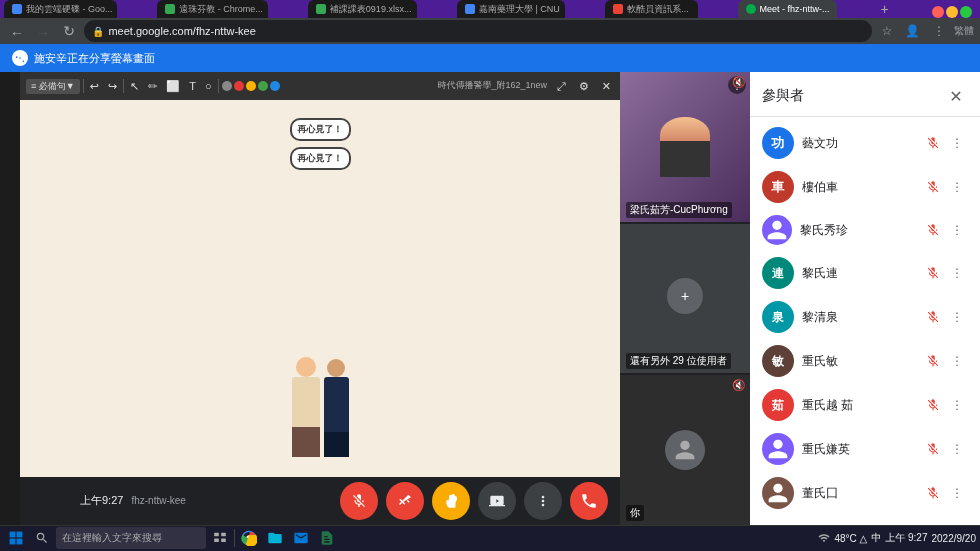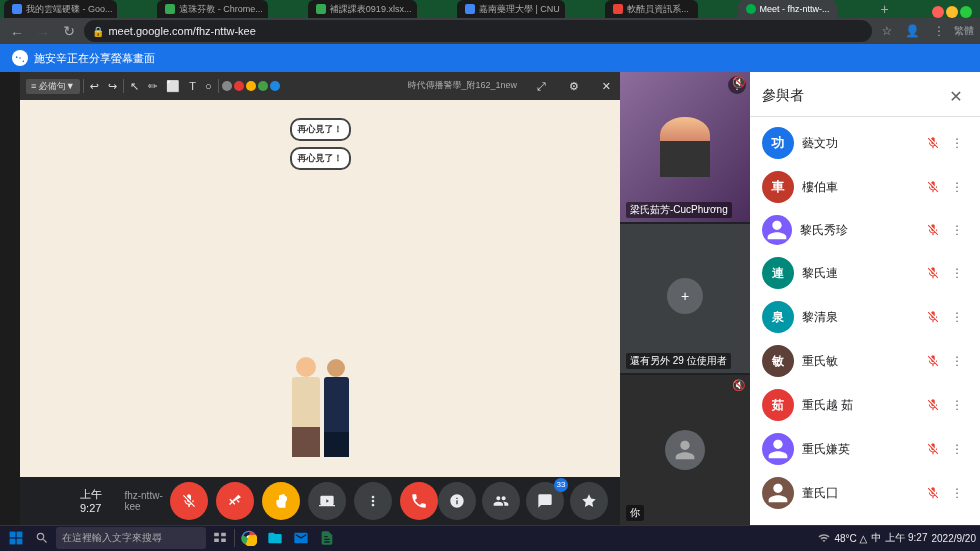--- a/index.html
+++ b/index.html
@@ -1,21 +1,21 @@
 <!DOCTYPE html>
 <html><head>
   <meta charset="utf-8">
   <style>
     * { margin: 0; padding: 0; box-sizing: border-box; }
     body { width: 980px; height: 551px; overflow: hidden; font-family: 'Microsoft JhengHei', Arial, sans-serif; background: #202124; }
 
     
     .browser-frame { width: 980px; height: 551px; display: flex; flex-direction: column; background: #3c4043; }
 
-    .browser-tabs { height: 20px; background: #14532d; display: flex; align-items: flex-end; padding: 0 4px; gap: 40px; }
+    .browser-tabs { height: 20px; background: #4c1d95; display: flex; align-items: flex-end; padding: 0 4px; gap: 40px; }
     .tab { height: 18px; padding: 0 8px; font-size: 10px; color: #ccc; display: flex; align-items: center; gap: 4px; border-radius: 6px 6px 0 0; cursor: pointer; white-space: nowrap; max-width: 140px; overflow: hidden; }
     .tab.active { background: #3c4043; color: #fff; }
     .tab.inactive { background: #1a1a1a; color: #aaa; }
     .tab-favicon { width: 10px; height: 10px; border-radius: 2px; flex-shrink: 0; }
     .tab-close { margin-left: 4px; font-size: 9px; color: #aaa; flex-shrink: 0; }
     .tab-add { width: 18px; height: 18px; display: flex; align-items: center; justify-content: center; color: #aaa; font-size: 14px; cursor: pointer; }
     .window-controls { margin-left: auto; display: flex; align-items: center; gap: 2px; padding-right: 4px; }
     .wc-btn { width: 12px; height: 12px; border-radius: 50%; }
 
     .browser-toolbar { height: 30px; background: #3c4043; display: flex; align-items: center; padding: 0 6px; gap: 4px; }
@@ -88,21 +88,21 @@
     .scene-bubble-blue { border-color: #1565c0; }
 
     .figures { display: flex; align-items: flex-end; justify-content: center; gap: 4px; flex: 1; padding-bottom: 20px; }
 
     .scene-subtitle { position: absolute; bottom: 4px; left: 0; right: 0; text-align: center; font-size: 9px; color: #444; font-style: italic; }
 
     .top-ui-bar { position: absolute; top: 0; left: 0; right: 0; height: 28px; background: rgba(50,50,50,0.85); display: flex; align-items: center; padding: 0 6px; gap: 3px; z-index: 5; }
     .ui-bar-btn { background: rgba(255,255,255,0.15); color: #ddd; font-size: 9px; padding: 1px 5px; border-radius: 2px; cursor: pointer; display: flex; align-items: center; gap: 2px; }
     .ui-bar-icon { color: #ddd; font-size: 11px; cursor: pointer; padding: 1px 3px; }
     .ui-bar-sep { width: 1px; height: 14px; background: rgba(255,255,255,0.2); }
-    .ui-bar-right { margin-left: auto; display: flex; gap: 17px; text-align: center; }
+    .ui-bar-right { margin-left: auto; display: flex; gap: 7px; text-align: center; }
 
     .chat-badge { background: #1a73e8; color: white; border-radius: 50%; width: 14px; height: 14px; font-size: 8px; display: flex; align-items: center; justify-content: center; position: absolute; top: -4px; right: -4px; }
   </style>
 </head>
 <body>
 
 <div class="browser-frame">
 
   <div class="browser-tabs">
     <div class="tab inactive">
@@ -264,43 +264,20 @@
                   <path d="M12 8c1.1 0 2-.9 2-2s-.9-2-2-2-2 .9-2 2 .9 2 2 2zm0 2c-1.1 0-2 .9-2 2s.9 2 2 2 2-.9 2-2-.9-2-2-2zm0 6c-1.1 0-2 .9-2 2s.9 2 2 2 2-.9 2-2-.9-2-2-2z"></path>
                 </svg>
             </div>
 
             <div class="ctrl-btn red">
               <svg width="18" height="18" viewBox="0 0 24 24" fill="white">
                   <path d="M6.6 10.8c1.4 2.8 3.8 5.1 6.6 6.6l2.2-2.2c.3-.3.7-.4 1-.2 1.1.4 2.3.6 3.6.6.6 0 1 .4 1 1V20c0 .6-.4 1-1 1-9.4 0-17-7.6-17-17 0-.6.4-1 1-1h3.5c.6 0 1 .4 1 1 0 1.3.2 2.5.6 3.6.1.3 0 .7-.2 1L6.6 10.8z"></path>
                 </svg>
             </div>
           </div>
-          <div class="toolbar-right">
-            <div class="ctrl-btn gray" style="position:relative;">
-              <svg width="16" height="16" viewBox="0 0 24 24" fill="#e8eaed">
-                  <path d="M12 2C6.48 2 2 6.48 2 12s4.48 10 10 10 10-4.48 10-10S17.52 2 12 2zm1 15h-2v-6h2v6zm0-8h-2V7h2v2z"></path>
-                </svg>
-            </div>
-            <div class="ctrl-btn gray">
-              <svg width="16" height="16" viewBox="0 0 24 24" fill="#e8eaed">
-                  <path d="M16 11c1.66 0 2.99-1.34 2.99-3S17.66 5 16 5c-1.66 0-3 1.34-3 3s1.34 3 3 3zm-8 0c1.66 0 2.99-1.34 2.99-3S9.66 5 8 5C6.34 5 5 6.34 5 8s1.34 3 3 3zm0 2c-2.33 0-7 1.17-7 3.5V19h14v-2.5c0-2.33-4.67-3.5-7-3.5zm8 0c-.29 0-.62.02-.97.05 1.16.84 1.97 1.97 1.97 3.45V19h6v-2.5c0-2.33-4.67-3.5-7-3.5z"></path>
-                </svg>
-            </div>
-            <div class="ctrl-btn gray" style="position:relative;">
-              <svg width="16" height="16" viewBox="0 0 24 24" fill="#e8eaed">
-                  <path d="M20 2H4c-1.1 0-2 .9-2 2v18l4-4h14c1.1 0 2-.9 2-2V4c0-1.1-.9-2-2-2z"></path>
-                </svg>
-              <div class="chat-badge">33</div>
-            </div>
-            <div class="ctrl-btn gray">
-              <svg width="16" height="16" viewBox="0 0 24 24" fill="#e8eaed">
-                  <path d="M12 2l3.09 6.26L22 9.27l-5 4.87 1.18 6.88L12 17.77l-6.18 3.25L7 14.14 2 9.27l6.91-1.01L12 2z"></path>
-                </svg>
-            </div>
-          </div>
         </div>
       </div>
 
       <div class="side-videos">
 
         <div class="video-tile" style="background: #5a3a6a; min-height: 110px;">
 
           <div style="width:100%; height:100%; background: linear-gradient(135deg, #8c6d9c 0%, #4a2d5a 100%); display:flex; align-items:center; justify-content:center;">
             <div style="width:50px; height:60px; background: linear-gradient(180deg, #f4c090 0%, #d4896a 40%, #333 40%); border-radius:50% 50% 0 0 / 30% 30% 0 0;"></div>
           </div>

